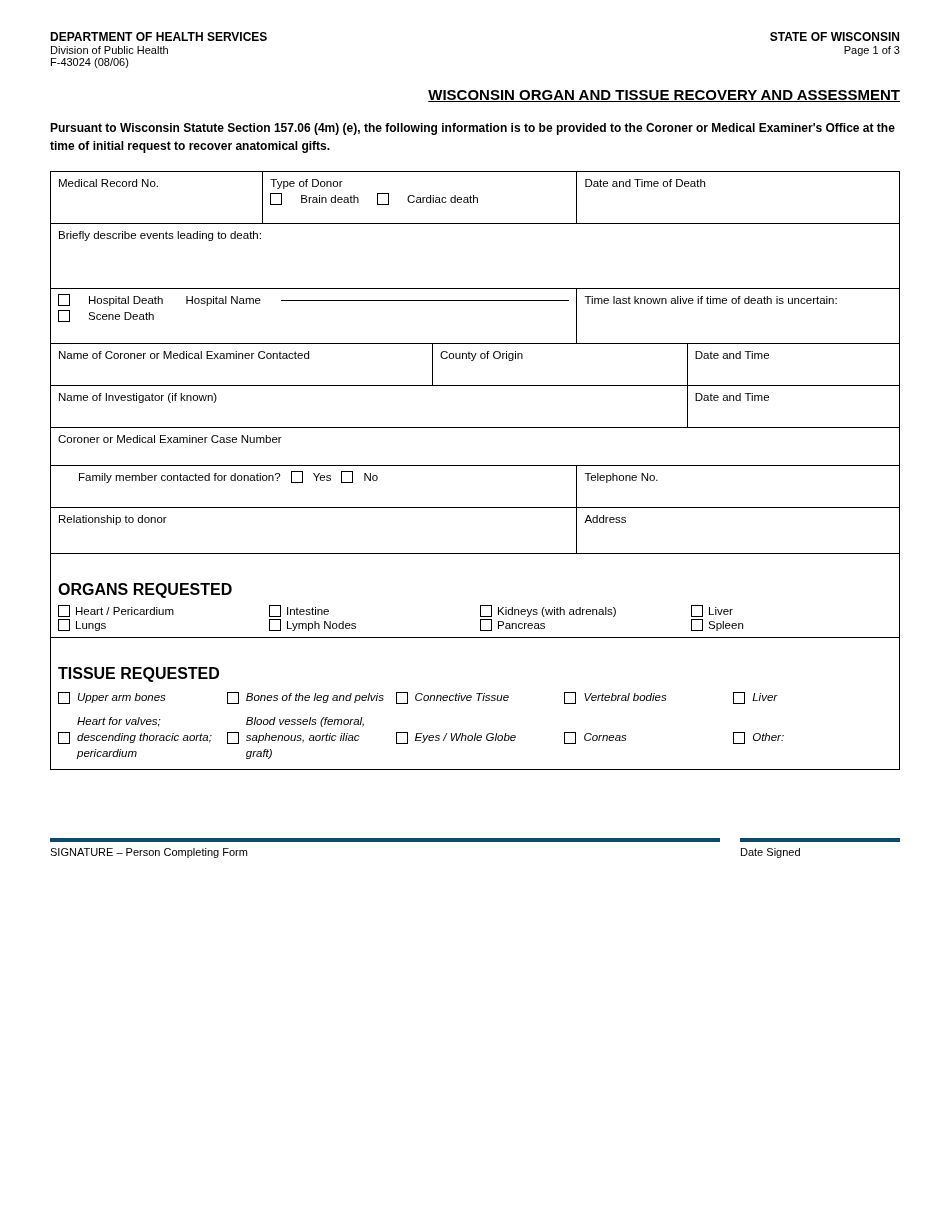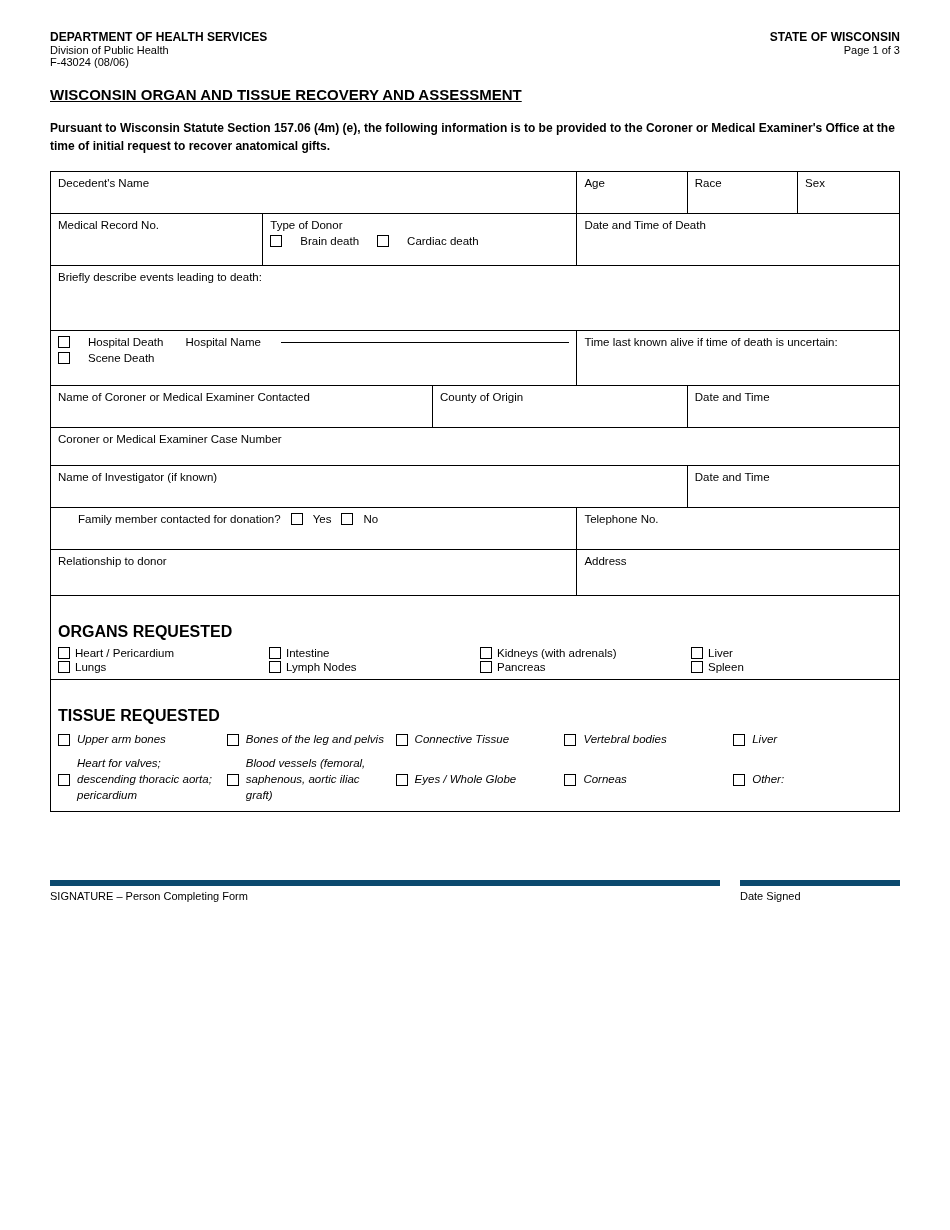--- a/index.html
+++ b/index.html
@@ -15,21 +15,21 @@
     .header-row {
       display: flex;
       justify-content: space-between;
       margin-bottom: 10px;
     }
     .header-left { font-size: 11px; }
     .header-left .dept-name { font-weight: bold; font-size: 12px; }
     .header-right { font-size: 11px; text-align: right; }
     .header-right .state-name { font-weight: bold; font-size: 12px; }
     .page-title {
-      text-align: left;
+      text-align: right;
       font-weight: bold;
       font-size: 15px;
       margin: 18px 0 16px 0;
       text-decoration: underline;
     }
     .intro-text {
       font-weight: bold;
       font-size: 12px;
       margin-bottom: 16px;
       line-height: 1.5;
@@ -86,21 +86,21 @@
     }
     .signature-area {
       display: flex;
       justify-content: space-between;
       margin-top: 60px;
       padding-top: 8px;
       gap: 20px;
     }
     .sig-block {
       flex: 1;
-      border-top: 6px solid #0c4a6e;
+      border-top: 4px solid #0c4a6e;
       padding-top: 4px;
       font-size: 11px;
     }
   </style>
 </head>
 <body>
 
 <div class="header-row">
   <div class="header-left">
     <div class="dept-name">DEPARTMENT OF HEALTH SERVICES</div>
@@ -113,34 +113,20 @@
   </div>
 </div>
 
 <div class="page-title">WISCONSIN ORGAN AND TISSUE RECOVERY AND ASSESSMENT</div>
 
 <div class="intro-text">Pursuant to Wisconsin Statute Section 157.06 (4m) (e), the following information is to be provided to the Coroner or Medical Examiner's Office at the time of initial request to recover anatomical gifts.</div>
 
 <table class="form-table">
 
   <tbody>
-      <tr>
-    <td colspan="3" style="width:62%; height:42px;">
-      <span>Decedent's Name</span>
-    </td>
-    <td style="width:13%;">
-      <span>Age</span>
-    </td>
-    <td style="width:13%;">
-      <span>Race</span>
-    </td>
-    <td style="width:12%;">
-      <span>Sex</span>
-    </td>
-  </tr>
 
   <tr>
     <td style="width:25%; height:52px;">
       <span>Medical Record No.</span>
     </td>
     <td colspan="2" style="width:37%;">
       <div>Type of Donor</div>
       <div style="display:flex; gap:18px; margin-top:4px;">
         <div class="checkbox-row">
           <span class="checkbox"></span>
@@ -187,31 +173,31 @@
     </td>
     <td colspan="2" style="width:30%;">
       <span>County of Origin</span>
     </td>
     <td colspan="2">
       <span>Date and Time</span>
     </td>
   </tr>
 
   <tr>
+    <td colspan="4" style="height:42px;">
+      <span>Name of Investigator (if known)</span>
+    </td>
+    <td colspan="2">
+      <span>Date and Time</span>
+    </td>
+  </tr>
+
+  <tr>
     <td colspan="6" style="height:38px;">
       <span>Coroner or Medical Examiner Case Number</span>
-    </td>
-  </tr>
-
-  <tr>
-    <td colspan="4" style="height:42px;">
-      <span>Name of Investigator (if known)</span>
-    </td>
-    <td colspan="2">
-      <span>Date and Time</span>
     </td>
   </tr>
 
   <tr>
     <td colspan="3" style="height:42px;">
       <div style="display:flex; align-items:center; gap:10px;padding-left:20px;">
         <span>Family member contacted for donation?</span>
         <span class="checkbox"></span>
         <span>Yes</span>
         <span class="checkbox"></span>

